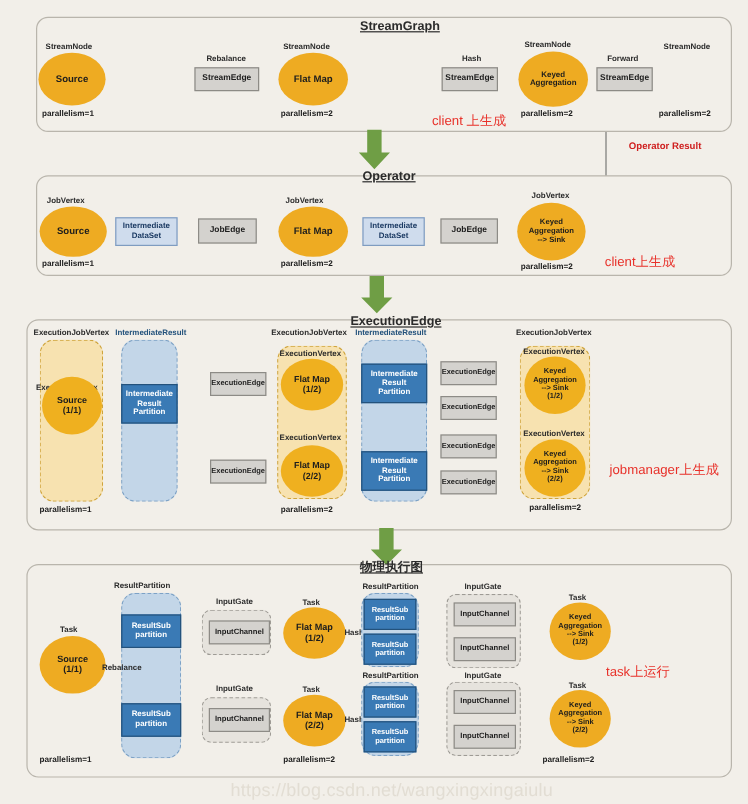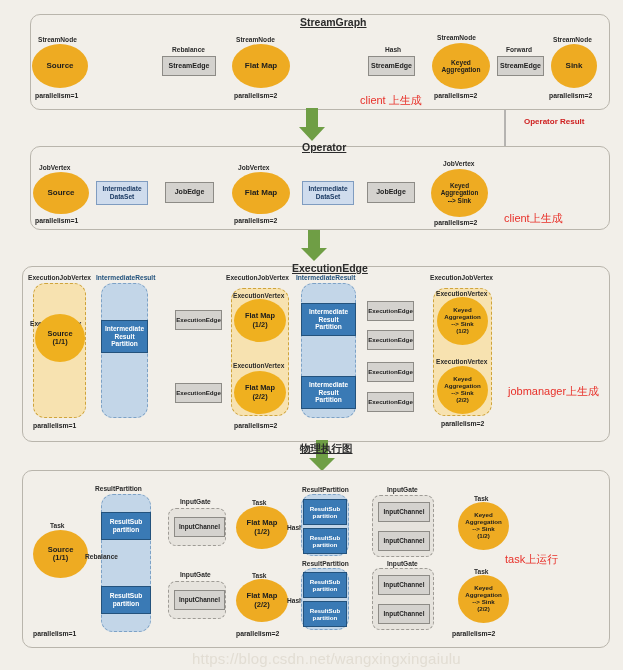--- a/index.html
+++ b/index.html
@@ -274,23 +274,20 @@
 Aggregation</span>
   </div>
   <div class="par" style="left:434px; top:92px;">parallelism=2</div>
 
   <div class="edge-lbl" style="left:506px; top:46px;">Forward</div>
   <div class="box gray-box" style="left:497px; top:56px; width:47px; height:20px;">
     <span>StreamEdge</span>
   </div>
 
   <div class="lbl" style="left:553px; top:36px;">StreamNode</div>
-  <div class="circle" style="left:551px; top:44px; width:46px; height:44px; font-size:8px;">
-    <span>Sink</span>
-  </div>
   <div class="par" style="left:549px; top:92px;">parallelism=2</div>
 
   <div class="annot" style="left:360px; top:93px;">client 上生成</div>
   <div class="annot-sm" style="left:524px; top:117px;">Operator Result</div>
 
   <svg class="bigarrow" style="left:298px; top:108px;" width="28" height="34" viewBox="0 0 28 34">
     <path d="M8,0 H20 V19 H27 L14,33 L1,19 H8 Z" fill="#6f9e45"></path>
   </svg>
 
   <div class="panel" style="left:30px; top:146px; width:580px; height:84px;"></div>
@@ -423,21 +420,21 @@
   </div>
   <div class="par" style="left:441px; top:420px;">parallelism=2</div>
 
   <div class="annot" style="left:508px; top:384px;">jobmanager上生成</div>
 
   <svg class="bigarrow" style="left:308px; top:440px;" width="28" height="32" viewBox="0 0 28 32">
     <path d="M8,0 H20 V18 H27 L14,31 L1,18 H8 Z" fill="#6f9e45"></path>
   </svg>
 
   <div class="panel" style="left:22px; top:470px; width:588px; height:178px;"></div>
-  <div class="panel-title" style="left:300px; top:442px;">物理执行图</div>
+  <div class="panel-title" style="left:300px; top:466px;">物理执行图</div>
 
   <div class="lbl" style="left:50px; top:522px;">Task</div>
   <div class="circle" style="left:33px; top:530px; width:55px; height:48px; font-size:7.6px; white-space:pre-line;">
     <span>Source
 (1/1)</span>
   </div>
   <div class="par" style="left:33px; top:630px;">parallelism=1</div>
 
   <div class="lbl" style="left:95px; top:485px;">ResultPartition</div>
   <div class="container-blue" style="left:101px; top:494px; width:50px; height:138px;"></div>

